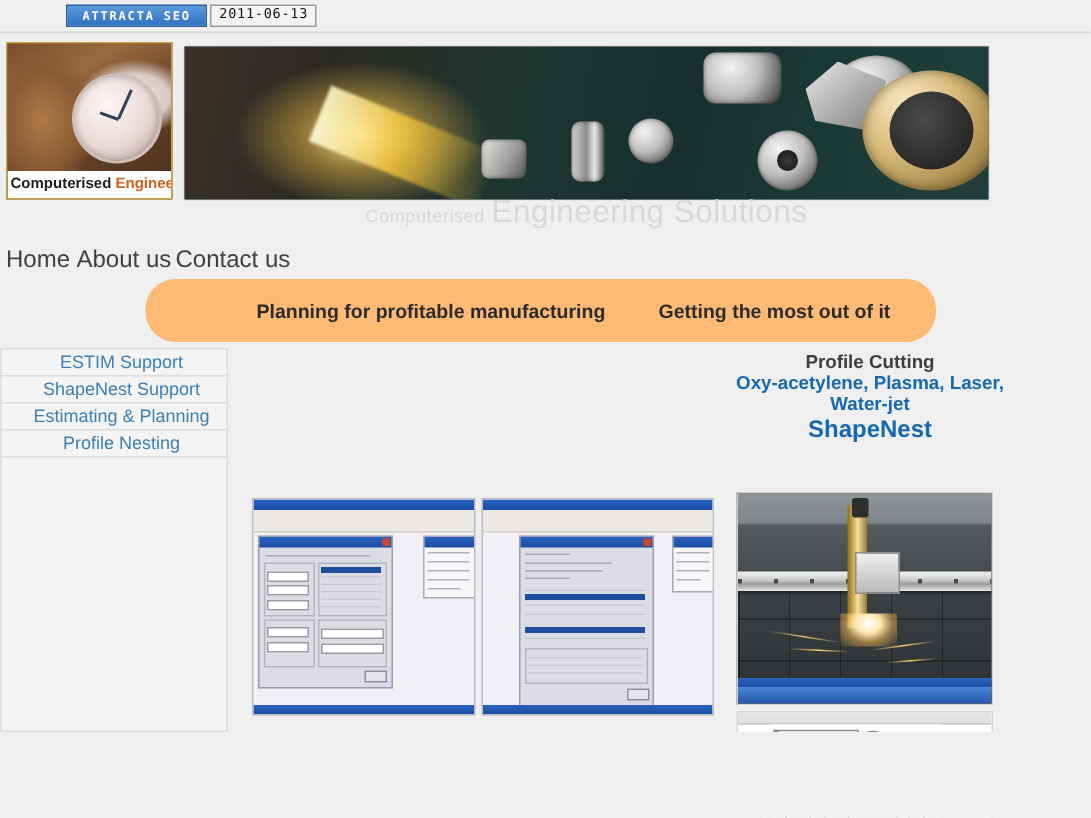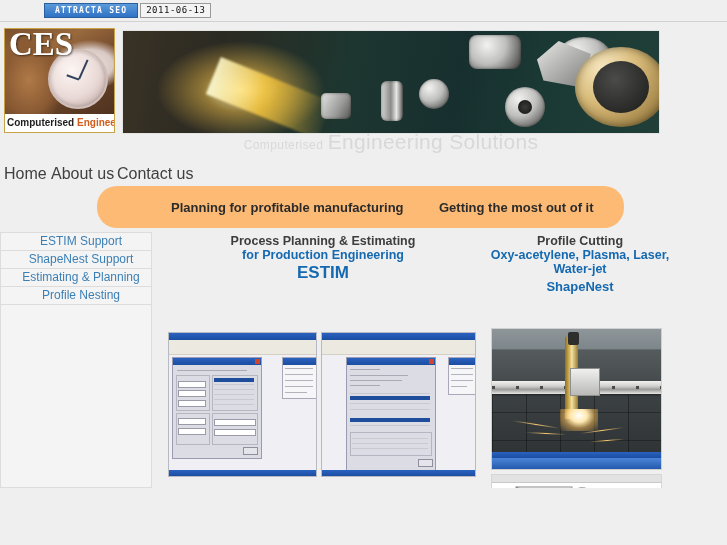--- a/index.html
+++ b/index.html
@@ -302,21 +302,21 @@
   }
   #cr-h1 {
     text-align: center; font-size: 12.5px; font-weight: bold;
     color: #3d3d3d; line-height: 14px; white-space: nowrap;
   }
   #cr-h2 {
     text-align: center; font-size: 12.5px; font-weight: bold;
     color: #1569b0; line-height: 14px;
   }
   #cr-h3 {
-    text-align: center; font-size: 13px; font-weight: bold;
+    text-align: center; font-size: 16px; font-weight: bold;
     color: #1569b0; line-height: 21px; white-space: nowrap;
   }
 
   
   .shot {
     position: absolute;
     background: #e9e9f0;
     border: 1px solid #b9b9c4;
     box-sizing: border-box;
     overflow: hidden;
@@ -456,21 +456,20 @@
   <div id="seo-badge">ATTRACTA SEO</div>
   <div id="seo-date">2011-06-13</div>
 </div>
 <div id="seo-rule"></div>
 
 <div id="page">
 
   <a id="logo" href="#">
     <span id="logo-photo"></span>
     <span id="logo-watch"></span>
-    <span id="logo-letters">CES</span>
     <span id="logo-caption">
       <span id="logo-cap-a">Computerised</span>
       <span id="logo-cap-b">Engineering</span>
     </span>
   </a>
 
   <div id="banner">
     <span class="b-bg"></span>
     <span class="spark"></span>
     <span class="part p1"></span>
@@ -499,25 +498,20 @@
     <span id="hb-right">Getting the most out of it</span>
   </div>
 
   <div id="sidebar">
     <a class="side-item" href="#">ESTIM Support</a>
     <a class="side-item" href="#">ShapeNest Support</a>
     <a class="side-item" href="#">Estimating &amp; Planning</a>
     <a class="side-item" href="#">Profile Nesting</a>
   </div>
 
-  <div id="col-center">
-    <div id="cc-h1">Process Planning &amp; Estimating</div>
-    <div id="cc-h2">for Production Engineering</div>
-    <div id="cc-h3">ESTIM</div>
-  </div>
 
   <div id="col-right">
     <div id="cr-h1">Profile Cutting</div>
     <div id="cr-h2">Oxy-acetylene, Plasma, Laser, Water-jet</div>
     <div id="cr-h3">ShapeNest</div>
   </div>
 
   <div class="shot" id="shot-estim1">
     <span class="winbody"></span>
     <span class="titlebar" style="left:0;right:0;top:0;"></span>

